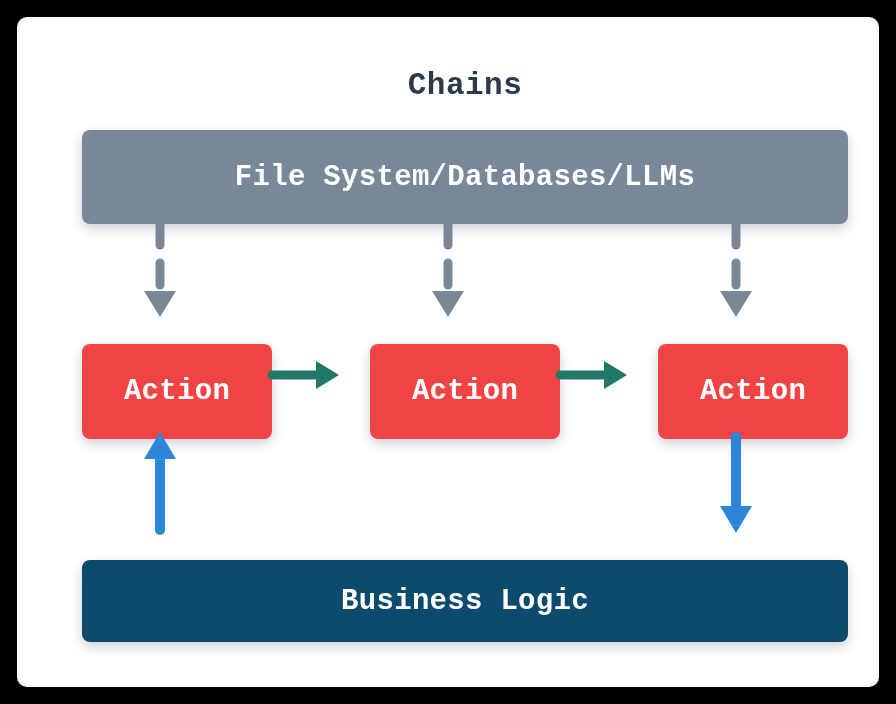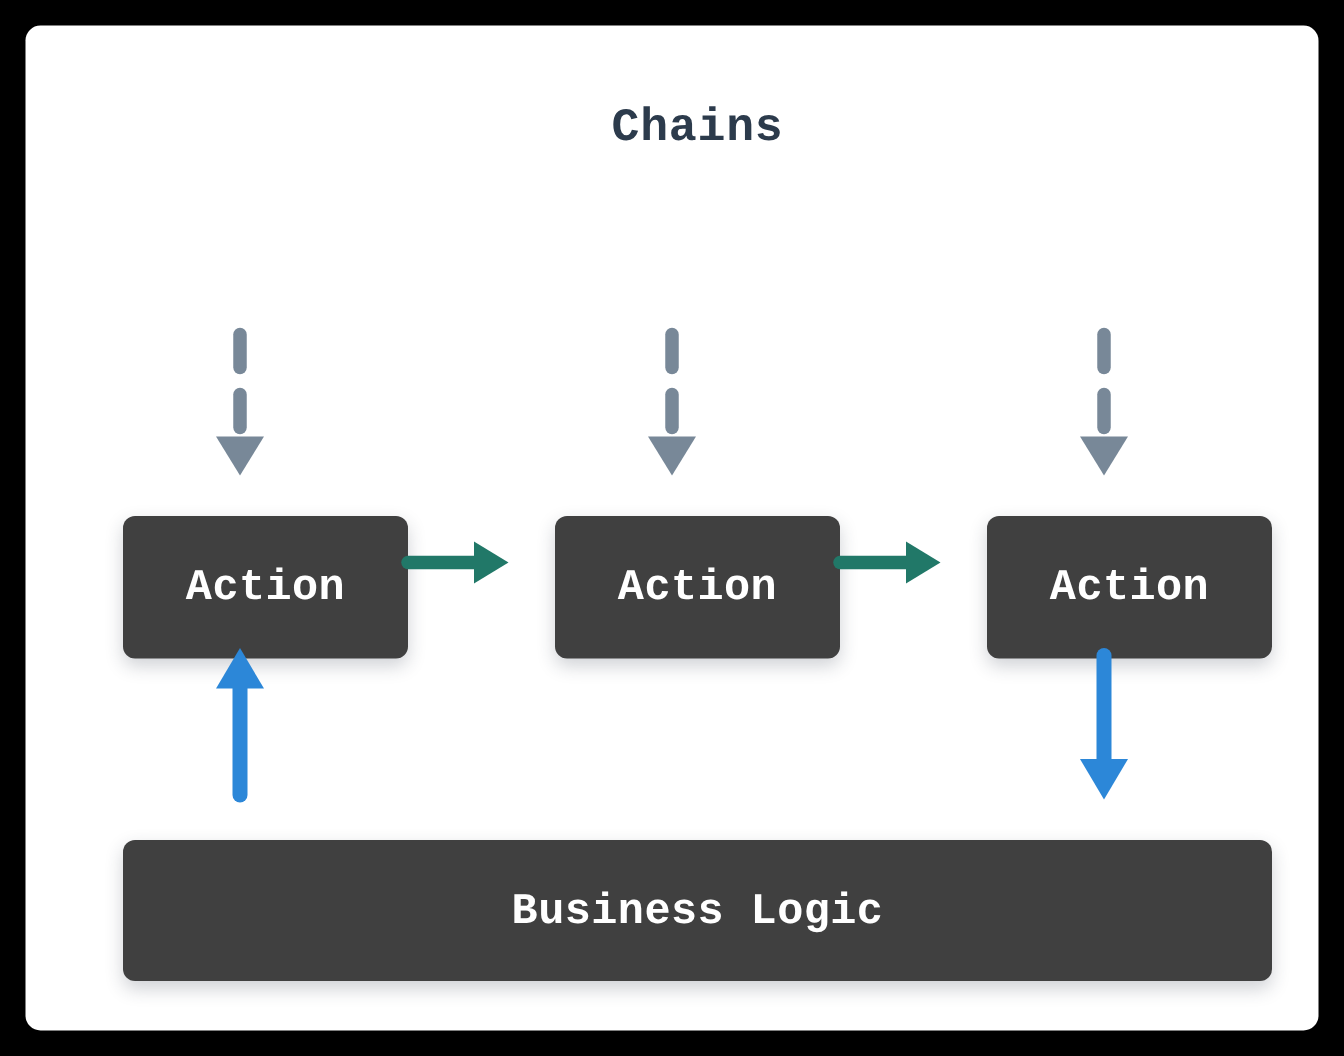--- a/index.html
+++ b/index.html
@@ -53,49 +53,52 @@
     left: 65px;
     top: 113px;
     width: 766px;
     height: 94px;
     background: #788898;
   }
   .node-action {
     top: 327px;
     width: 190px;
     height: 95px;
-    background: #404040;
+    background: #ef4444;
   }
   .node-action.a1 { left: 65px; }
   .node-action.a2 { left: 353px; }
   .node-action.a3 { left: 641px; }
   .node-business {
     left: 65px;
     top: 543px;
     width: 766px;
-    height: 94px;
-    background: #404040;
+    height: 82px;
+    background: #0c4a6e;
   }
   .arrow-layer {
     position: absolute;
     left: 0;
     top: 0;
     width: 896px;
     height: 704px;
     pointer-events: none;
   }
 </style>
 </head>
 <body>
 
 <div class="stage">
   <div class="card">
 
     <h1 class="diagram-title">Chains</h1>
 
+    <div class="node node-infra">
+      <span>File System/Databases/LLMs</span>
+    </div>
 
     <div class="node node-action a1">
       <span>Action</span>
     </div>
     <div class="node node-action a2">
       <span>Action</span>
     </div>
     <div class="node node-action a3">
       <span>Action</span>
     </div>

